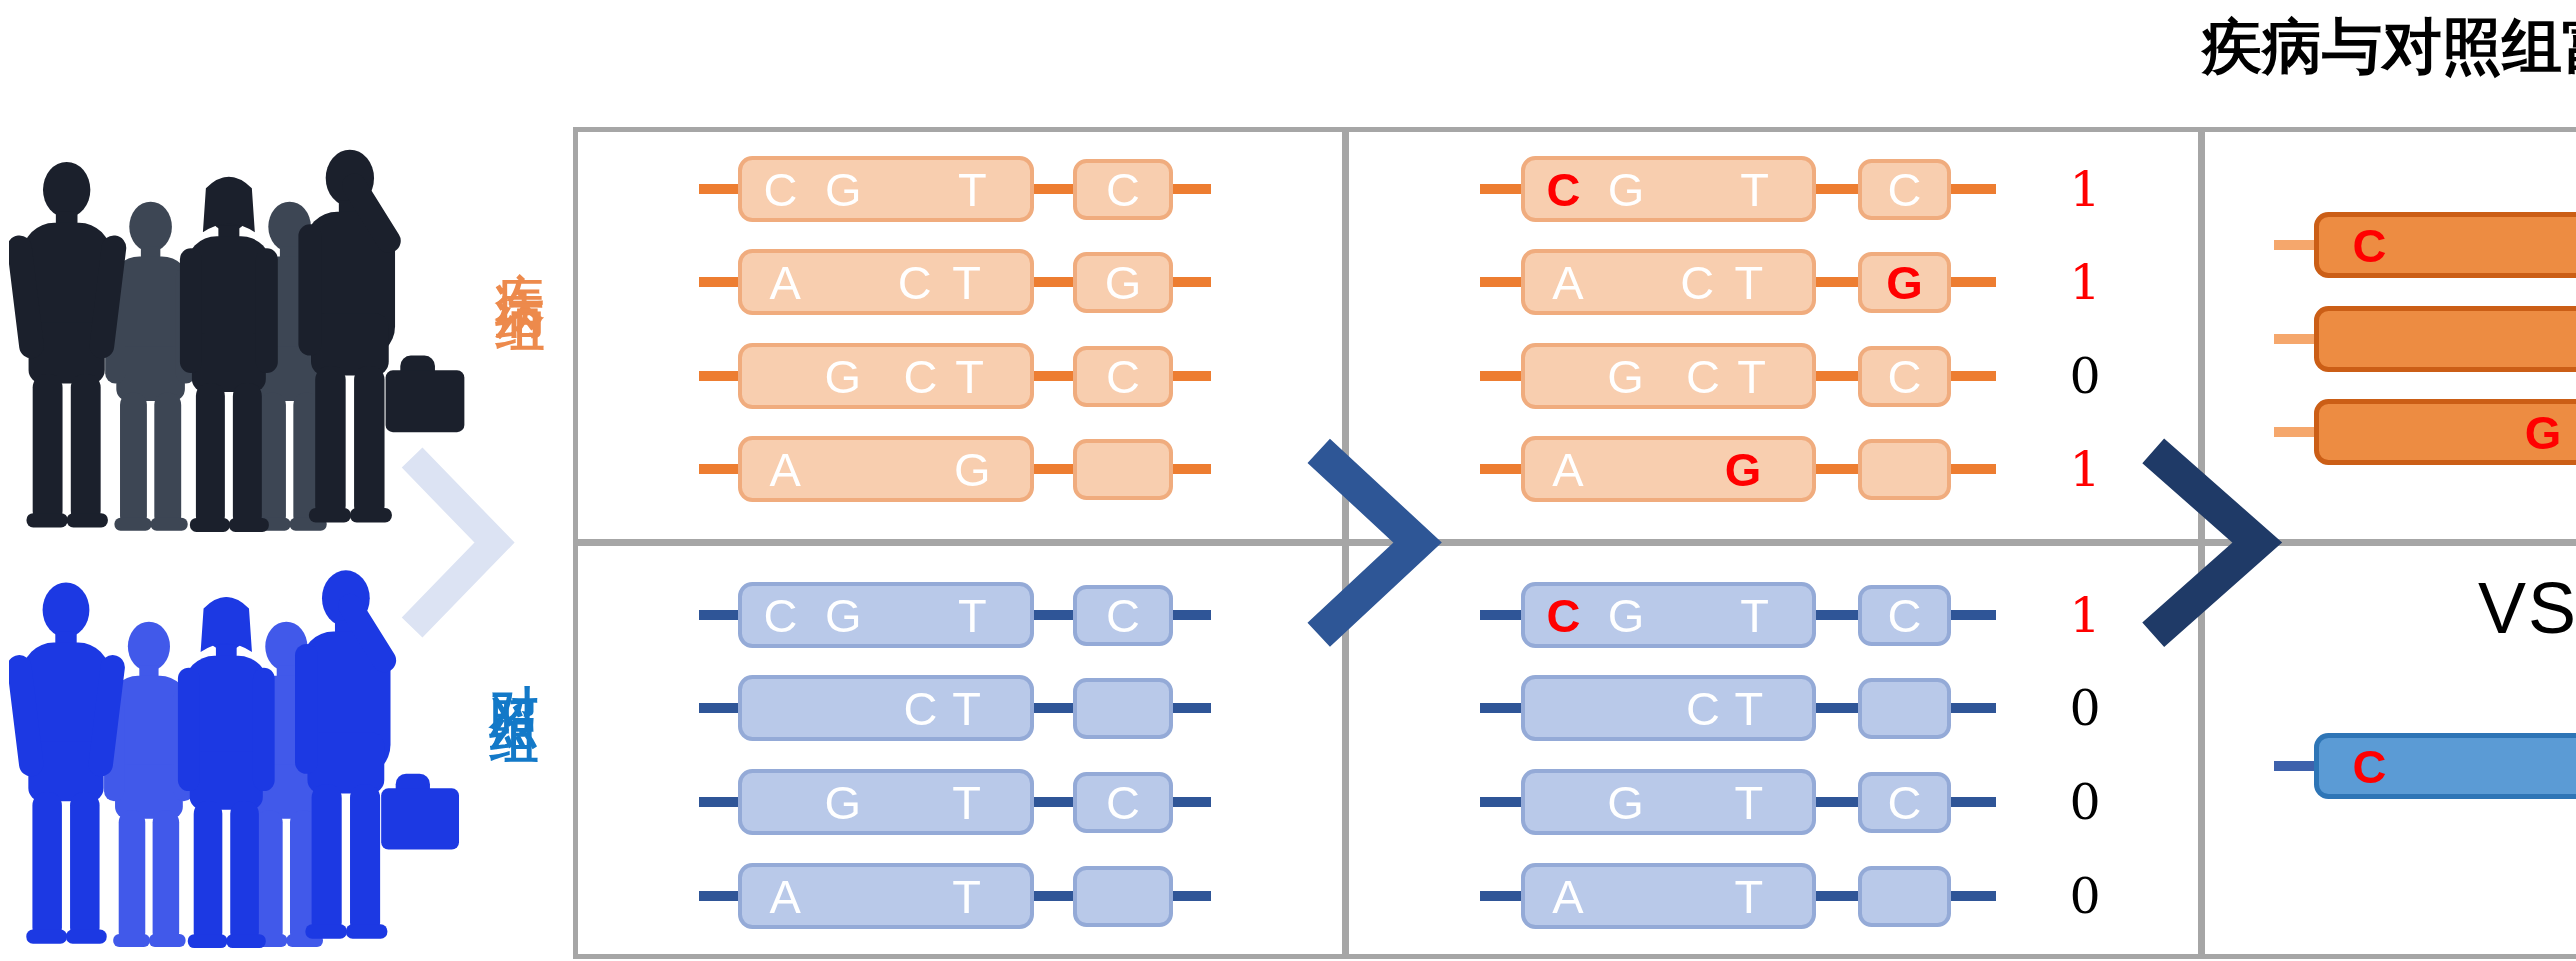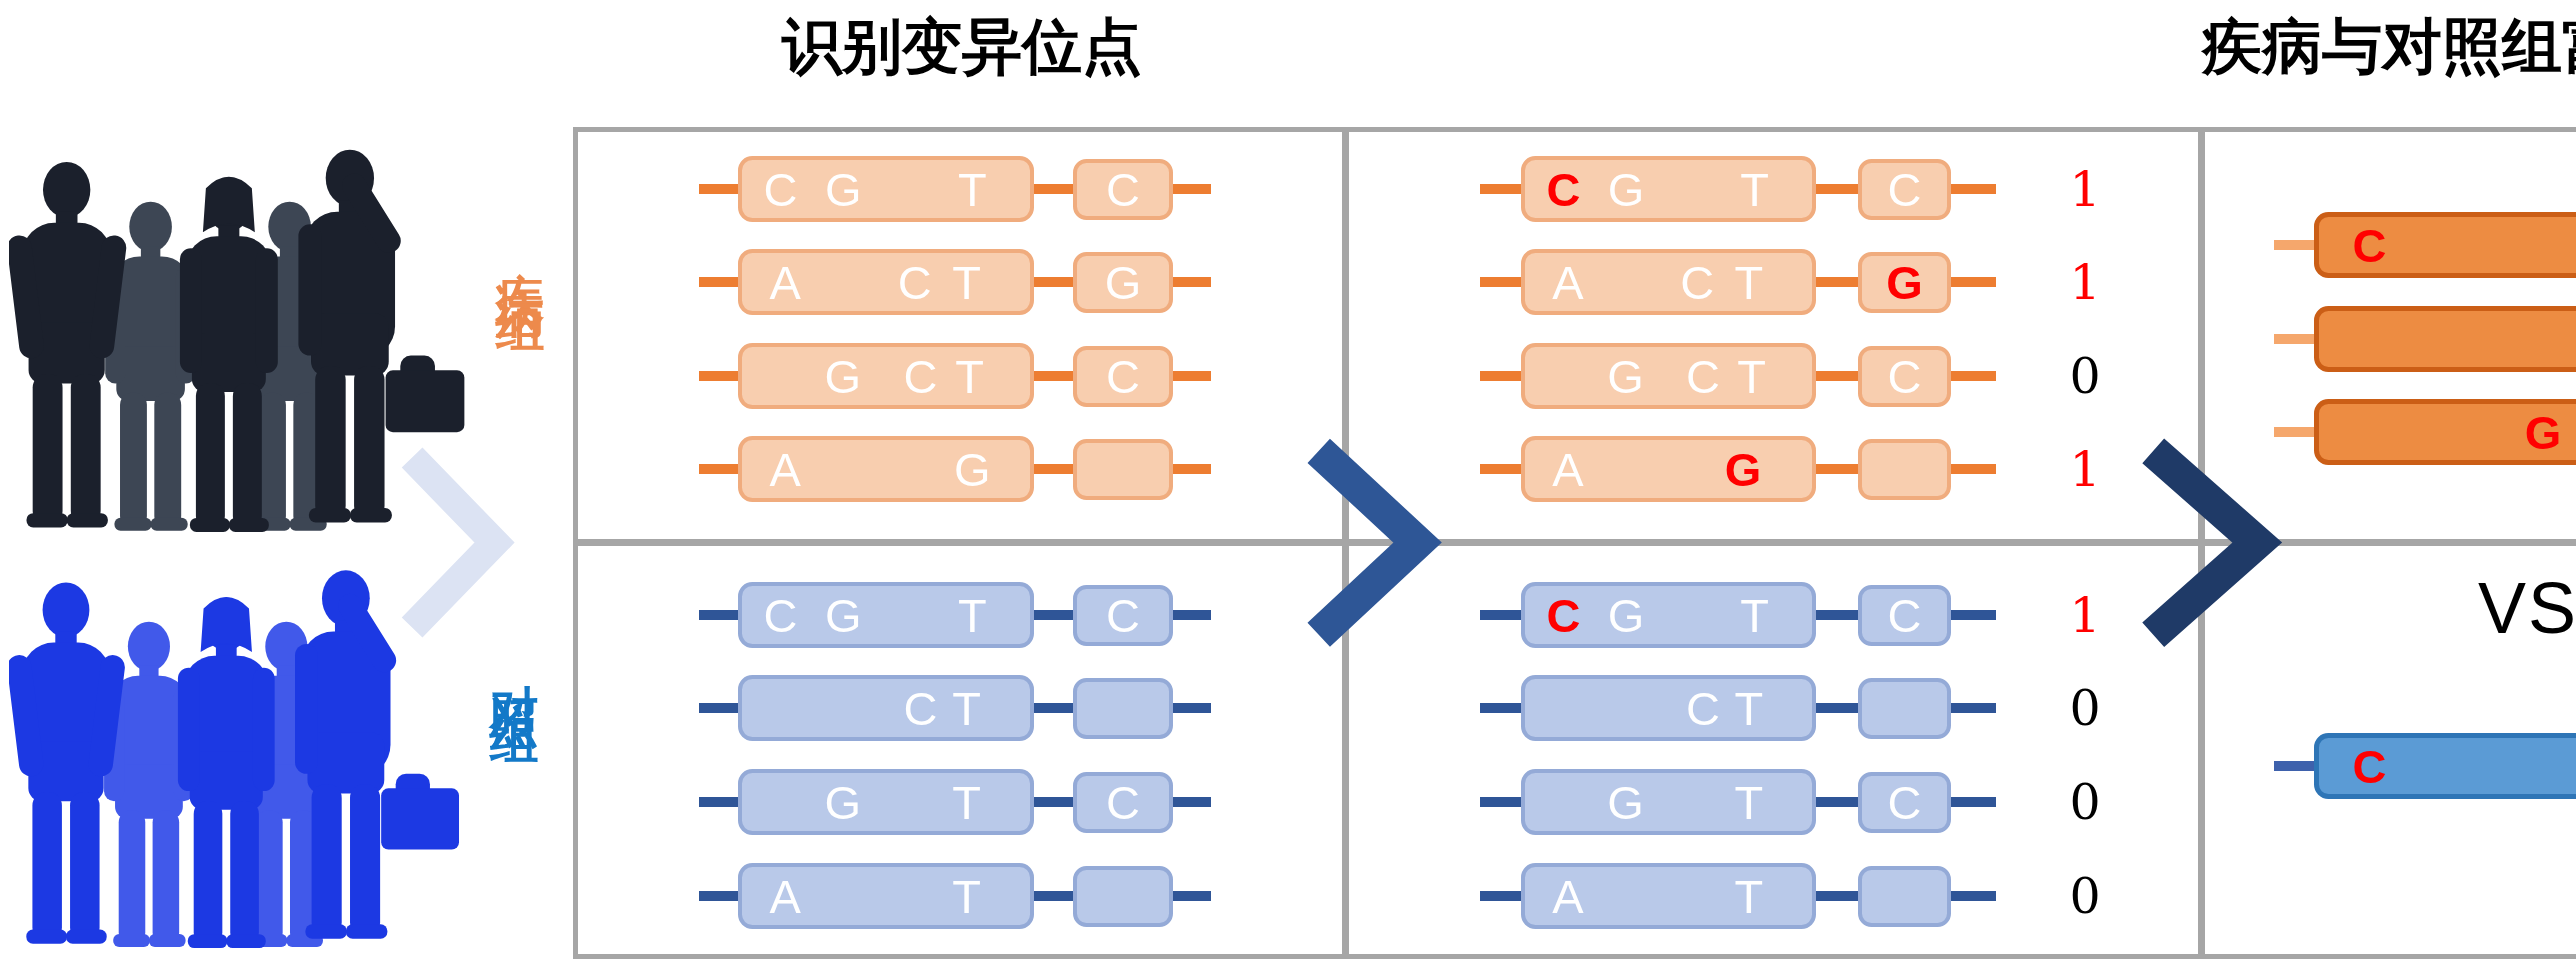--- a/index.html
+++ b/index.html
@@ -23,21 +23,20 @@
   .allele.red{font-weight:700;color:#FF0000;}
   .count{position:absolute;transform:translate(-50%,-50%);
          font-family:"DejaVu Serif",serif;font-size:49px;line-height:1;}
   #arrows{position:absolute;left:0;top:0;pointer-events:none;}
 </style>
 </head>
 <body>
 
 <div id="stage">
 
-  <div class="title" style="left:962px">识别变异位点</div>
   <div class="title" style="left:2562px">疾病与对照组富集差异分析</div>
 
   <div id="panel-box"></div>
   <div class="vdiv" style="left:1342px"></div>
   <div class="vdiv" style="left:2198px"></div>
   <div class="hdiv"></div>
 
   <div id="crowd-disease" class="crowd" style="left:9.3px;top:135px;width:466px;height:408px"><svg width="100%" height="100%" viewBox="0 0 905 790" preserveAspectRatio="xMinYMax meet">
     <g fill="#3D4654">
           <g transform="translate(185 120) scale(0.9)">

